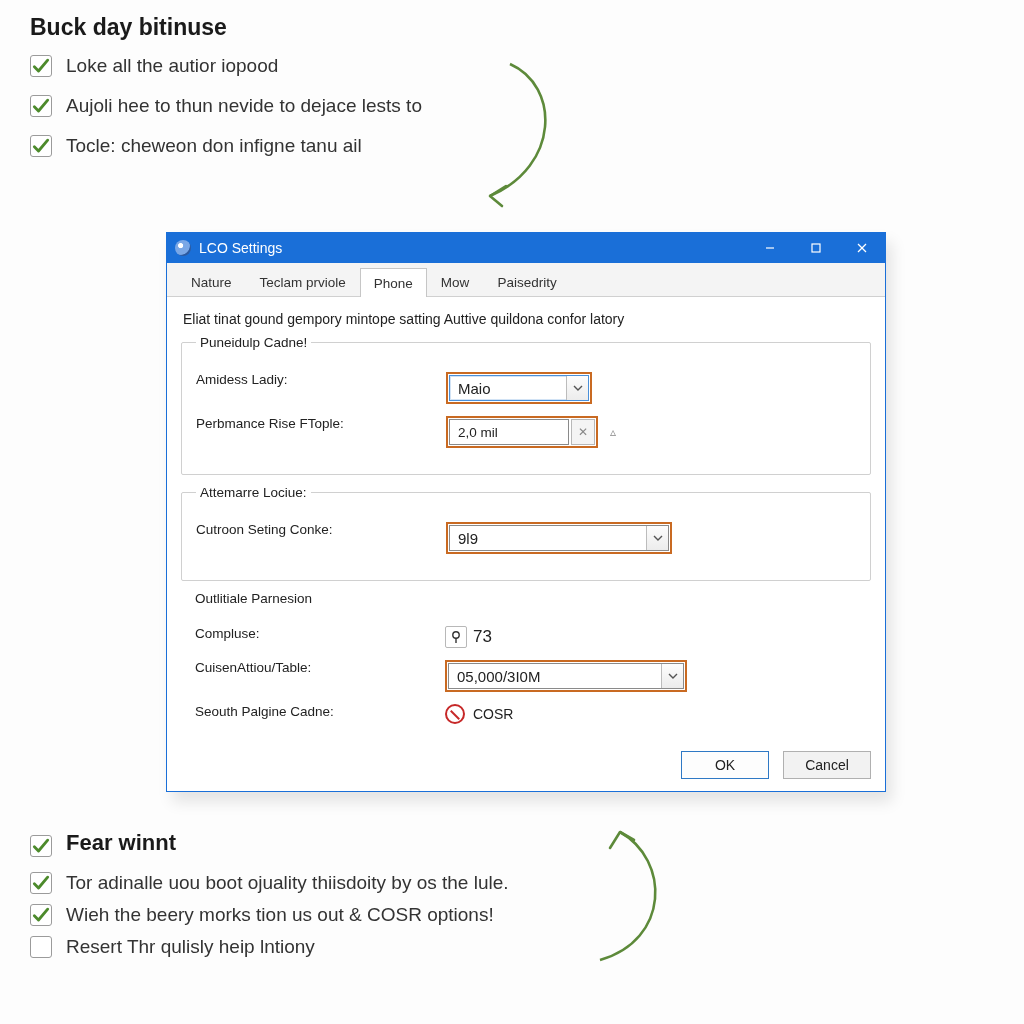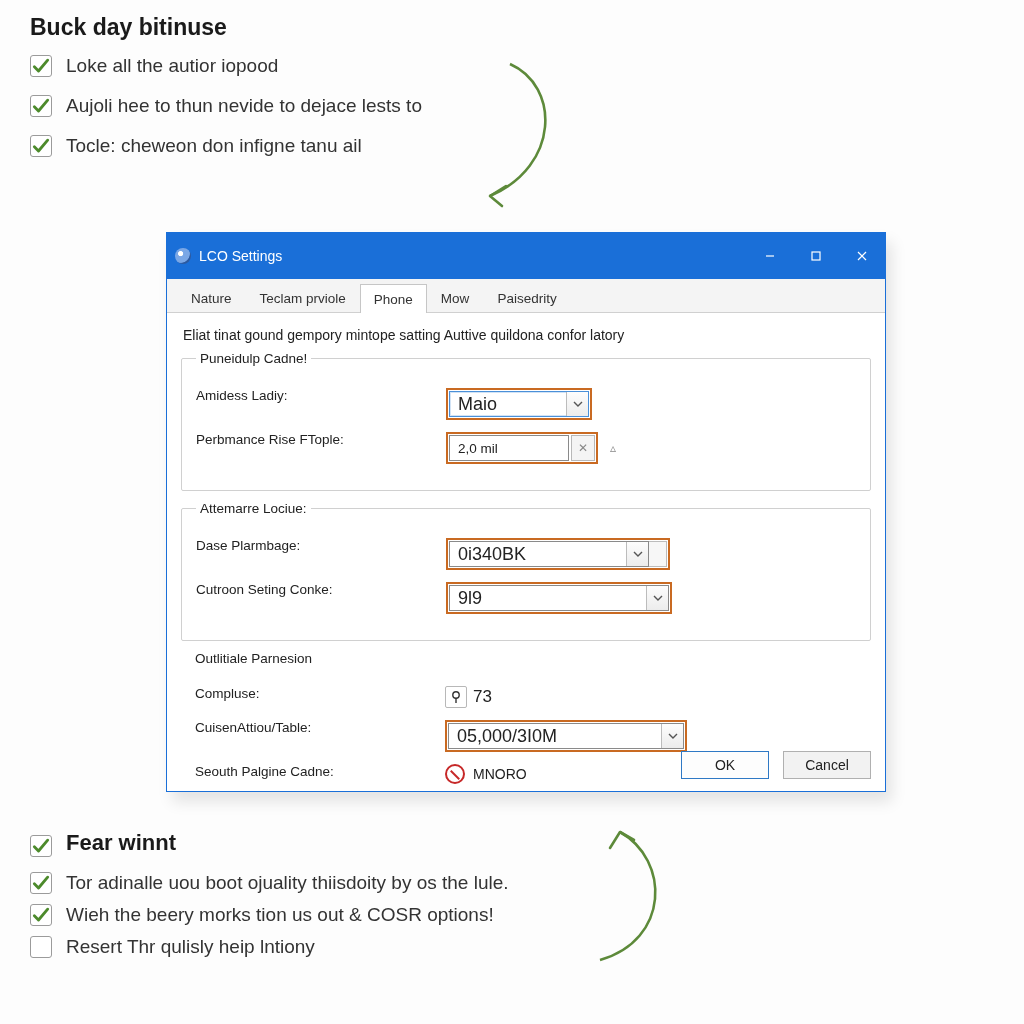--- a/index.html
+++ b/index.html
@@ -30,21 +30,21 @@
   .arrow-top { position: absolute; left: 450px; top: 56px; width: 120px; height: 160px; }
   .arrow-bottom { position: absolute; left: 560px; top: 820px; width: 120px; height: 150px; }
 
   
   .dialog {
     position: absolute; left: 166px; top: 232px; width: 720px; height: 560px;
     border: 1px solid #1a6fd8; background: #fff;
     box-shadow: 6px 10px 14px rgba(0,0,0,0.10);
   }
   .titlebar {
-    height: 46px; background: #1a6fd8; color: #fff;
+    height: 30px; background: #1a6fd8; color: #fff;
     display: flex; align-items: center; padding: 0 0 0 8px;
     font-size: 14px;
   }
   .titlebar .app-icon {
     width: 16px; height: 16px; border-radius: 50%;
     background: radial-gradient(circle at 35% 35%, #fff 0 15%, #7aa7e6 20% 60%, #2d5aa0 65% 100%);
     margin-right: 8px; flex-shrink: 0;
   }
   .titlebar .title-text { flex: 1; }
   .winbtn { width: 46px; height: 30px; display:flex; align-items:center; justify-content:center; }
@@ -77,21 +77,21 @@
   .form-row .fl { width:250px; font-size:13.5px; color:#222; }
   .form-row .fv { position:relative; }
 
   
   .hl { border:2px solid #c96a22; padding:1px; display:inline-block; }
   .hl-inner { display:flex; align-items:center; }
 
   
   .select {
     height:26px; border:1px solid #8a8a8a; background:#fff;
-    display:flex; align-items:center; padding:0 0 0 8px; font-size:18px;
+    display:flex; align-items:center; padding:0 0 0 8px; font-size:15px;
   }
   .sel-blue { border-color:#4a90d9; box-shadow: inset 0 0 0 1px rgba(74,144,217,.25); }
   .select .caret {
     width:22px; height:24px; border-left:1px solid #bcbcbc;
     display:flex; align-items:center; justify-content:center; margin-left:auto;
     background:linear-gradient(#fdfdfd,#ececec);
   }
   .select .caret svg { width:10px; height:10px; }
   .textbox {
     height:26px; border:1px solid #8a8a8a; background:#fff; padding:0 8px;
@@ -233,38 +233,20 @@
           </span>
           <span style="width:8px"></span>
           <span class="spinner-x" style="height:20px;width:10px;border:none;background:none;color:#888;">▵</span>
         </div>
       </div>
     </fieldset>
 
     <fieldset class="group">
       <legend>Attemarre Lociue:</legend>
       <div class="form-row">
-        <div class="fl">Dase Plarmbage:</div>
-        <div class="fv">
-          <span class="hl">
-            <span class="hl-inner">
-              <span class="select" style="width:200px">
-                <span>0i340BK</span>
-                <span class="caret">
-                    <svg viewBox="0 0 10 10">
-                      <path d="M1 3 L5 7 L9 3" fill="none" stroke="#555" stroke-width="1.4"></path>
-                    </svg>
-                  </span>
-              </span>
-              <span style="width:18px;height:26px;border:1px solid #bcbcbc;border-left:none;background:#f7f7f7"></span>
-            </span>
-          </span>
-        </div>
-      </div>
-      <div class="form-row">
         <div class="fl">Cutroon Seting Conke:</div>
         <div class="fv">
           <span class="hl">
             <span class="hl-inner">
               <span class="select" style="width:220px">
                 <span>9l9</span>
                 <span class="caret">
                     <svg viewBox="0 0 10 10">
                       <path d="M1 3 L5 7 L9 3" fill="none" stroke="#555" stroke-width="1.4"></path>
                     </svg>
@@ -304,21 +286,21 @@
                   </span>
               </span>
             </span>
           </span>
         </div>
       </div>
       <div class="form-row">
         <div class="fl">Seouth Palgine Cadne:</div>
         <div class="fv" style="display:flex;align-items:center;">
           <span class="no-badge"></span>
-          <span style="font-size:14px;">MNORO</span>
+          <span style="font-size:14px;">COSR</span>
         </div>
       </div>
     </fieldset>
   </div>
 
   <div class="dlg-footer">
     <div class="btn primary">OK</div>
     <div class="btn">Cancel</div>
   </div>
 </div>

